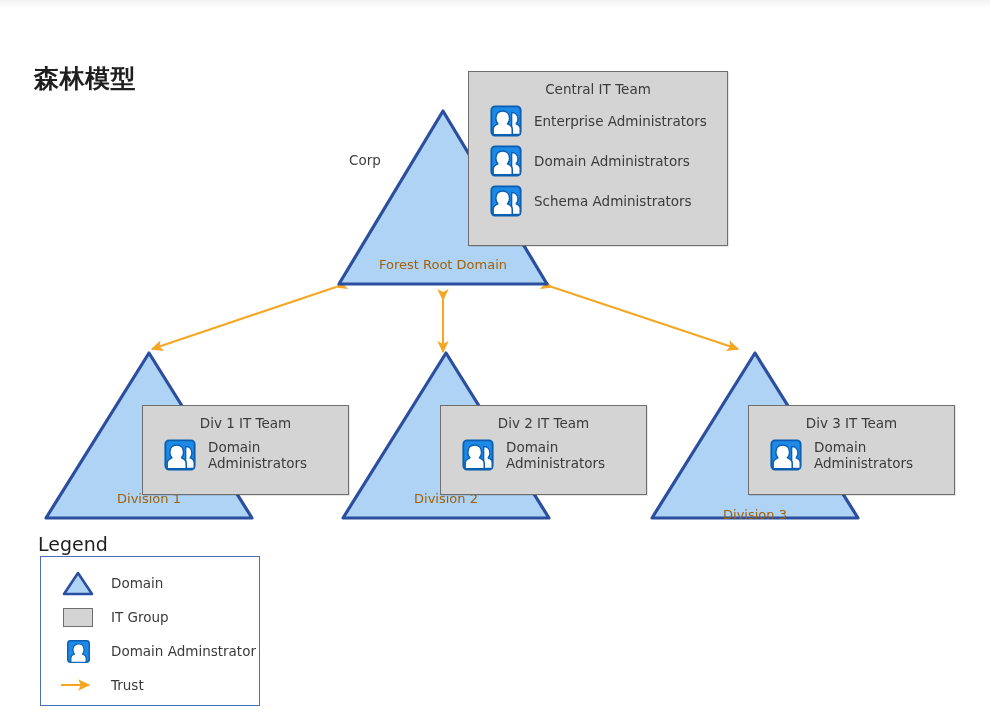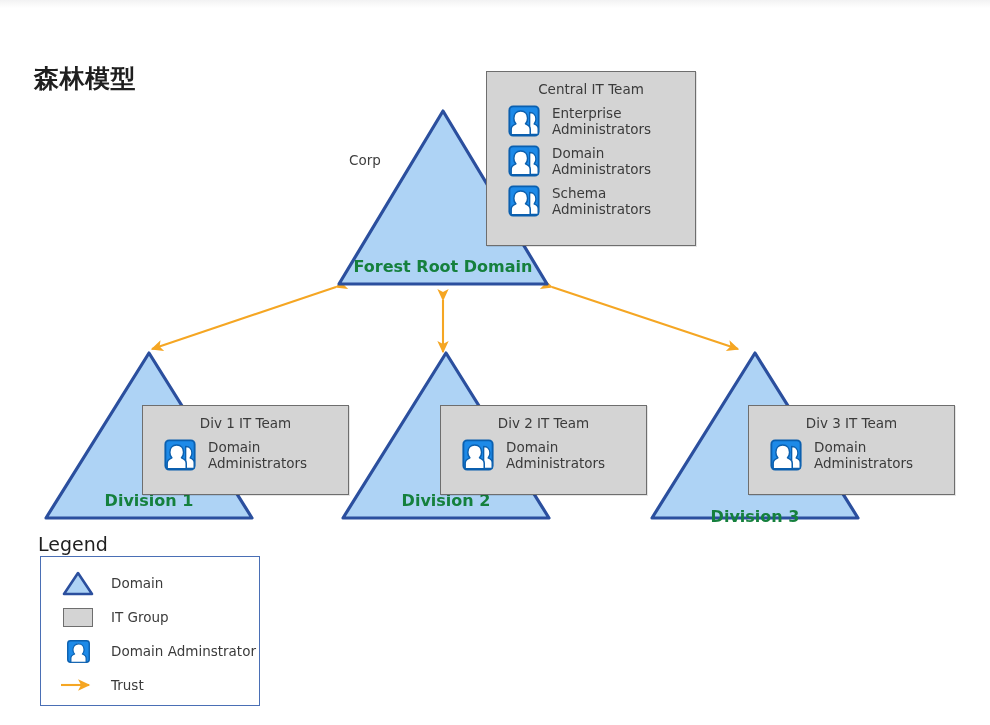--- a/index.html
+++ b/index.html
@@ -37,24 +37,23 @@
     left: 0; top: 0;
     width: 990px; height: 725px;
   }
   
   .tri-wrap { position: absolute; }
   .tri-wrap svg { display: block; overflow: visible; }
   .tri-label {
     position: absolute;
     width: 100%;
     text-align: center;
-    font-size: 16px;
-    color: #15803d;
+    font-size: 13px;
+    color: #a16207;
     white-space: nowrap;
-    font-weight: bold;
   }
   
   .it-box {
     position: absolute;
     background: #d4d4d4;
     border: 1.6px solid #6e6e6e;
     box-sizing: border-box;
     box-shadow: 1px 1px 0 rgba(0,0,0,0.10);
   }
   .it-box-title {
@@ -178,21 +177,21 @@
 
   <div class="tri-wrap" style="left:333px; top:105px; width:220px; height:185px;">
     <svg width="220" height="185" viewBox="0 0 220 185">
       <polygon points="110,6 214,179 6,179" fill="#aed3f5" stroke="#2b4f9e" stroke-width="3.2" stroke-linejoin="round"></polygon>
     </svg>
     <div class="tri-label" style="top:152px;">Forest Root Domain</div>
   </div>
 
   <div class="free-label" style="left:349px; top:152px;">Corp</div>
 
-  <div class="it-box" style="left:486px; top:71px; width:210px; height:175px;">
+  <div class="it-box" style="left:468px; top:71px; width:260px; height:175px;">
     <div class="it-box-title">Central IT Team</div>
     <div class="it-rows">
       <div class="it-row">
         <svg class="grp-icon" width="34" height="34">
             <use href="#grp-sym"></use>
           </svg>
         <span class="it-row-label">Enterprise Administrators</span>
       </div>
       <div class="it-row">
         <svg class="grp-icon" width="34" height="34">

